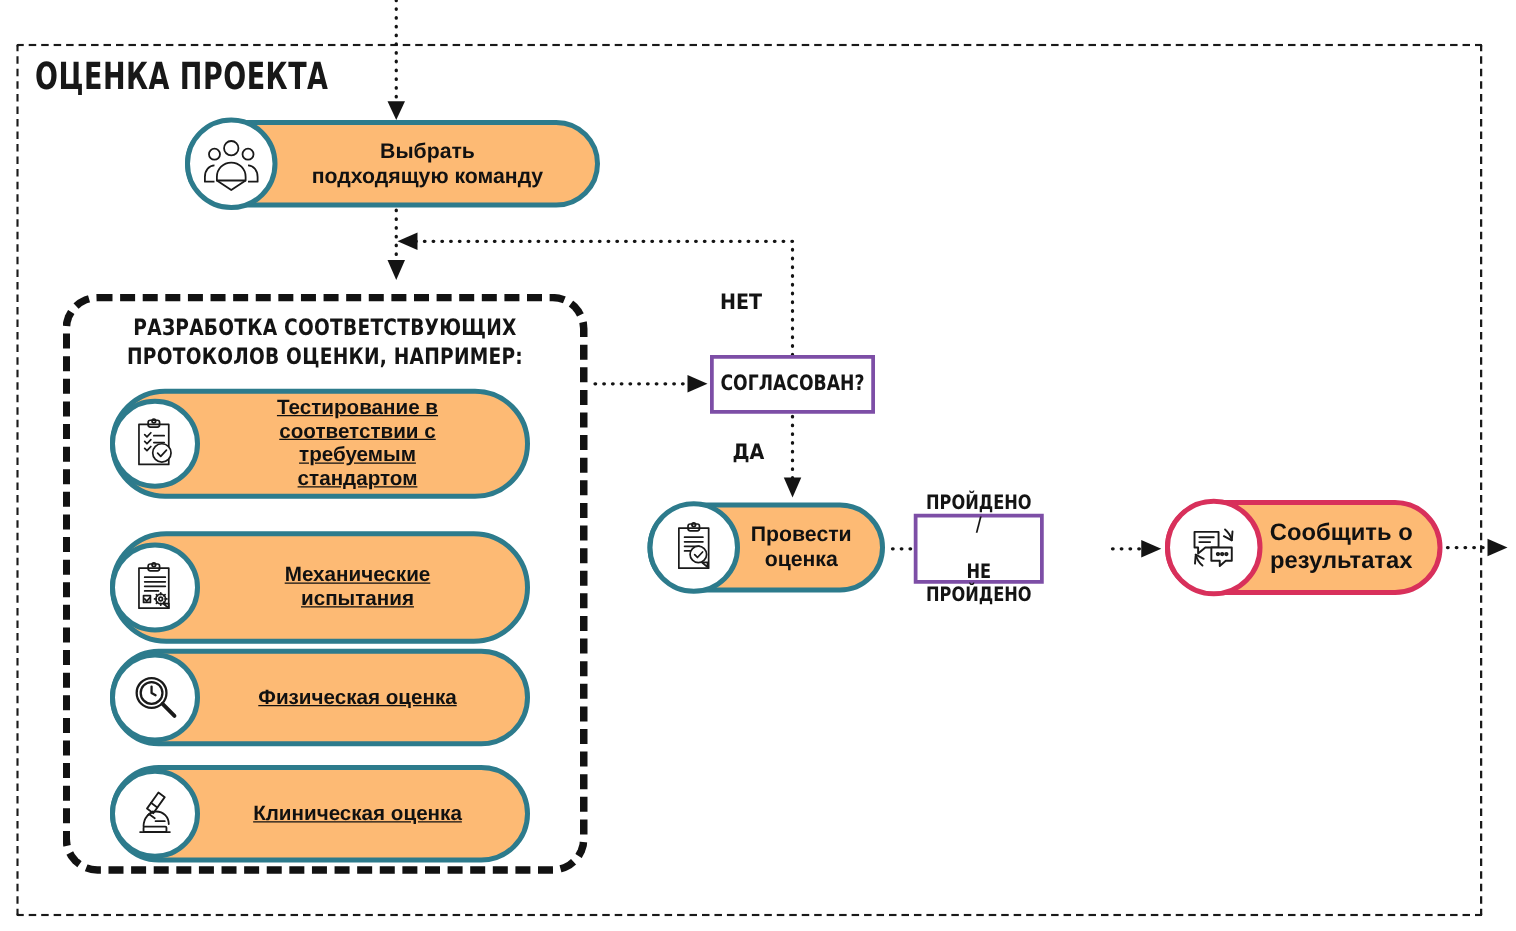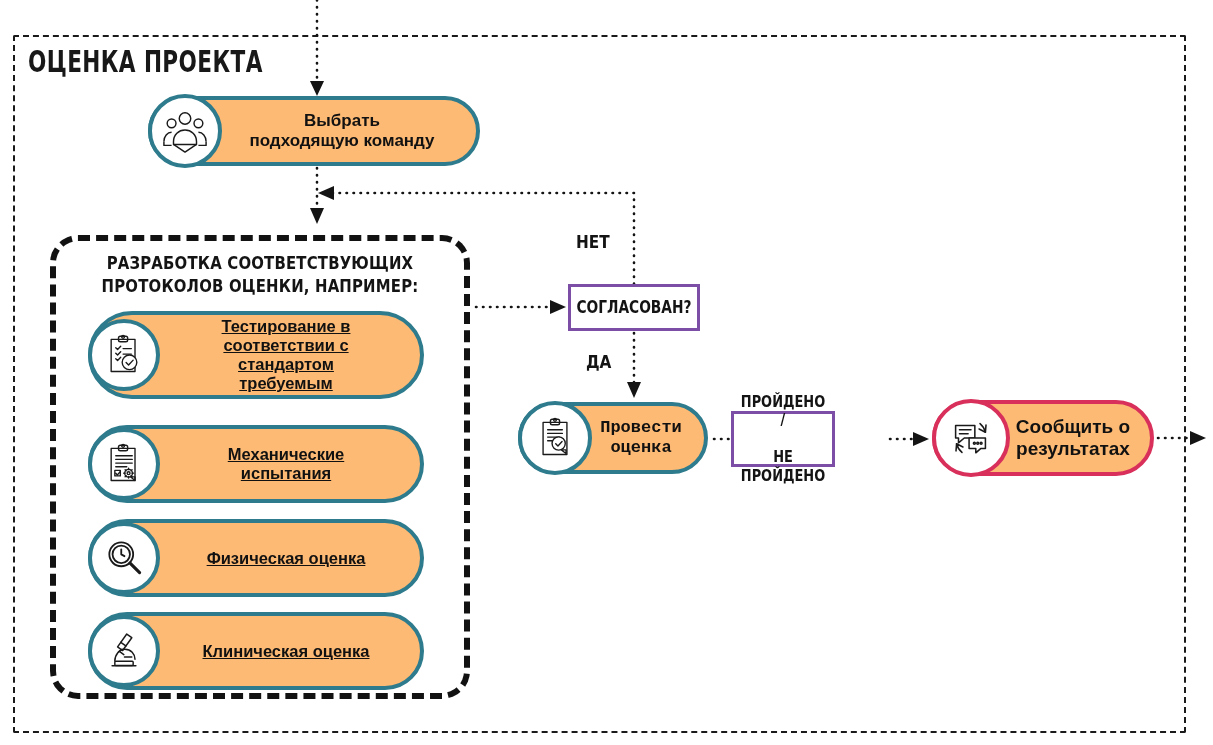--- a/index.html
+++ b/index.html
@@ -72,27 +72,27 @@
   }
   .pill.red { border-color: #d8305b; }
   .pill.red .icon-badge { border-color: #d8305b; }
 
   
   #node-select-team { left: 148px; top: 96px; width: 332px; height: 70px; }
   #node-select-team .icon-badge { width: 74px; height: 74px; }
   #node-select-team .pill-label { font-size: 17px; padding-left: 66px; }
 
   #node-testing   { left: 88px; top: 311px; width: 336px; height: 88px; }
-  #node-mechanical{ left: 88px; top: 425px; width: 336px; height: 78px; }
+  #node-mechanical{ left: 88px; top: 425px; width: 336px; height: 90px; }
   #node-physical  { left: 88px; top: 519px; width: 336px; height: 78px; }
   #node-clinical  { left: 88px; top: 612px; width: 336px; height: 78px; }
   .proto .icon-badge { width: 72px; height: 72px; }
   .proto .pill-label { font-size: 16.5px; padding-left: 76px; padding-right: 16px; text-decoration: underline; }
 
-  #node-conduct { left: 518px; top: 402px; width: 190px; height: 72px; font-family: Liberation Mono, monospace; }
+  #node-conduct { left: 518px; top: 402px; width: 190px; height: 72px; }
   #node-conduct .icon-badge { width: 74px; height: 74px; }
   #node-conduct .pill-label { font-size: 17px; padding-left: 64px; padding-right: 8px; }
 
   #node-report { left: 932px; top: 400px; width: 222px; height: 76px; }
   #node-report .icon-badge { width: 78px; height: 78px; }
   #node-report .pill-label { font-size: 19px; padding-left: 68px; padding-right: 8px; }
 
   
   #protocols-group {
     position: absolute;
@@ -239,22 +239,22 @@
           <path d="M15 22l2 2 3.4-3.6M23 23h9"></path>
           <path d="M15 28l2 2 3.4-3.6M23 29h6"></path>
           <circle cx="30" cy="32" r="8" fill="#ffffff"></circle>
           <path d="M26.3 32.2l2.7 2.8 5-5.4"></path>
         </g>
       </svg>
     </div>
     <div class="pill-label">
       <div>Тестирование в</div>
       <div>соответствии с</div>
+      <div>требуемым</div>
       <div>стандартом</div>
-      <div>требуемым</div>
     </div>
   </div>
 
   <div class="pill proto" id="node-mechanical">
     <div class="icon-badge">
       <svg width="44" height="44" viewBox="0 0 48 48" aria-hidden="true">
         <g fill="none" stroke="#1a1a1a" stroke-width="1.5" stroke-linejoin="round" stroke-linecap="round">
           <path d="M10 7h26v35H10z"></path>
           <rect x="18" y="3.5" width="10" height="6" rx="2"></rect>
           <circle cx="23" cy="4.2" r="1.6"></circle>

